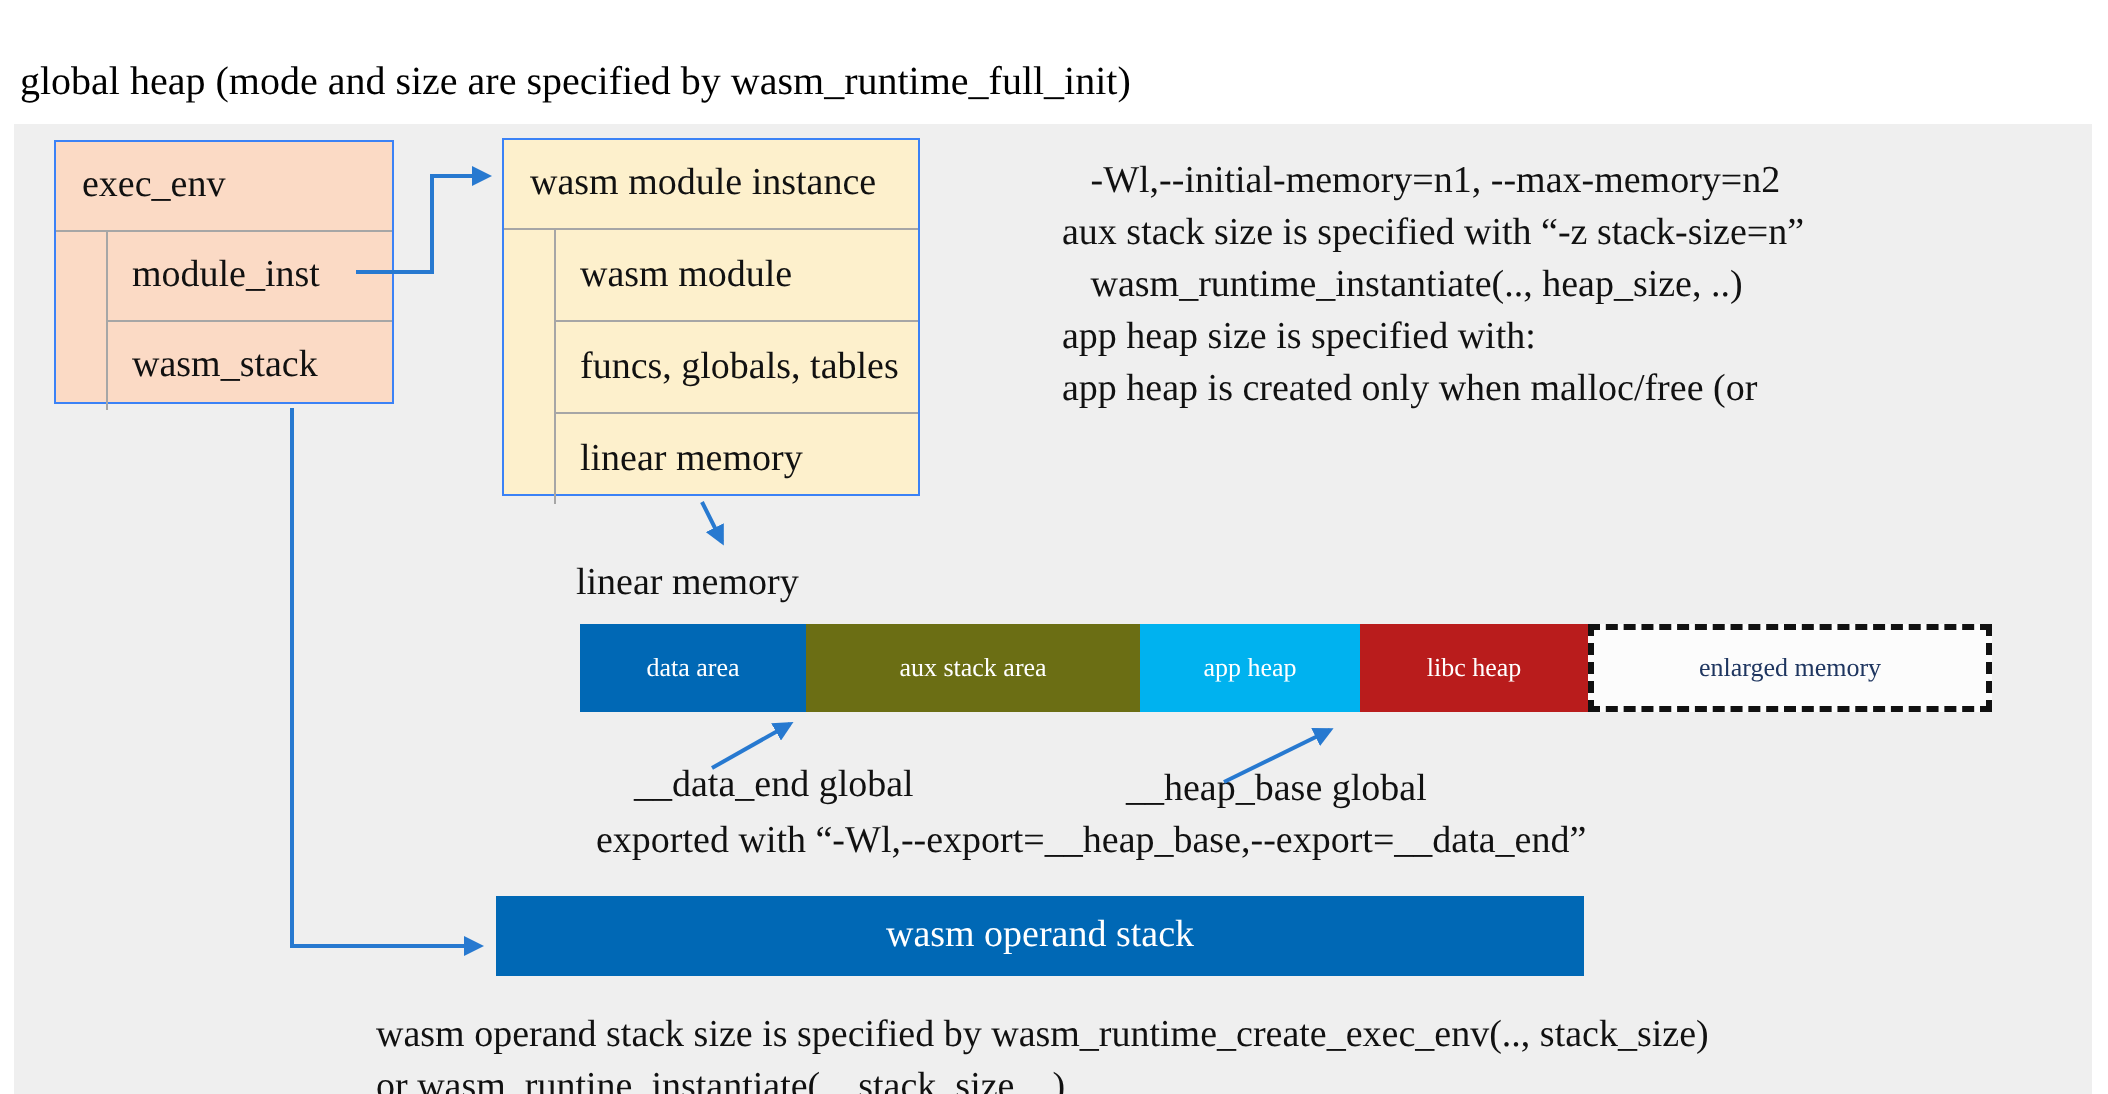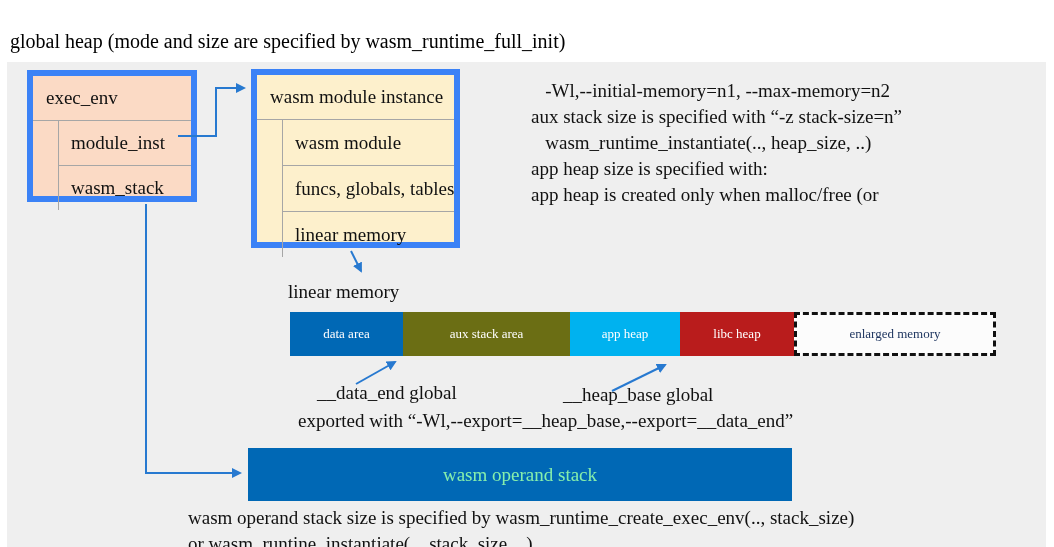--- a/index.html
+++ b/index.html
@@ -10,21 +10,21 @@
   }
   .title {
     position:absolute; left:10px; top:6px;
     font-size:20px; color:#000; white-space:pre;
   }
   .panel {
     position:absolute; left:7px; top:38px; width:1039px; height:502px;
     background:#efefef;
   }
   
-  .box { position:absolute; border:6px solid #3b82f6; box-sizing:border-box; }
+  .box { position:absolute; border:1px solid #3b82f6; box-sizing:border-box; }
   .box-header { height:44px; line-height:44px; padding-left:13px; font-size:19px;
                 border-bottom:1px solid #a6a6a6; white-space:nowrap; }
   .box-rows { margin-left:25px; border-left:1px solid #a6a6a6; }
   .box-row { height:44px; line-height:44px; padding-left:12px; font-size:19px;
              border-bottom:1px solid #a6a6a6; white-space:nowrap; }
   .box-rows .box-row:last-child { border-bottom:none; }
   .exec-env { left:27px; top:46px; width:170px; height:132px; background:#fbdac5; }
   .module-instance { left:251px; top:45px; width:209px; height:179px; background:#fdf0cc; }
   .module-instance .box-row { height:45px; line-height:45px; }
   
@@ -41,22 +41,22 @@
   .seg-libc     { width:114px; background:#b91c1c;text-align:center; }
   .seg-enlarged { width:202px; background:#fcfcfc; color:#1f3660;
                   border:3px dashed #111; }
   
   .ann { position:absolute; font-size:19px; white-space:pre; }
   .ann-data-end  { left:317px; top:358px; }
   .ann-heap-base { left:563px; top:360px; }
   .ann-export    { left:298px; top:386px; }
   
   .operand-stack {
-    position:absolute; left:248px; top:424px; width:544px; height:53px;
-    background:#0068b5; color:#86efac; font-size:19px;
+    position:absolute; left:248px; top:424px; width:544px; height:40px;
+    background:#0068b5; color:#ffffff; font-size:19px;
     display:flex; align-items:center; justify-content:center;
   }
   
   .notes-bottom { position:absolute; left:188px; top:481px; font-size:19px; line-height:26px; }
   .notes-bottom div { white-space:pre; }
   
   .arrows { position:absolute; left:0; top:0; width:1054px; height:547px;
             pointer-events:none; }
 </style>
 </head>

